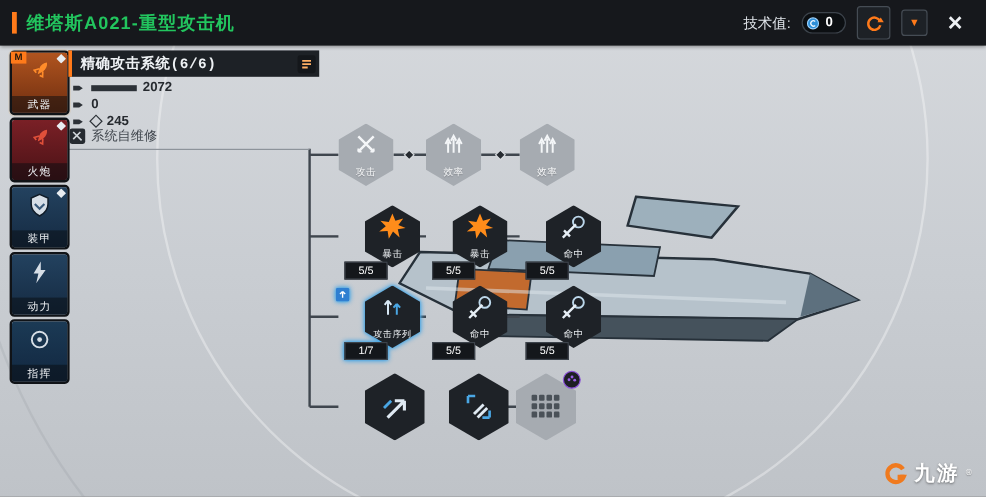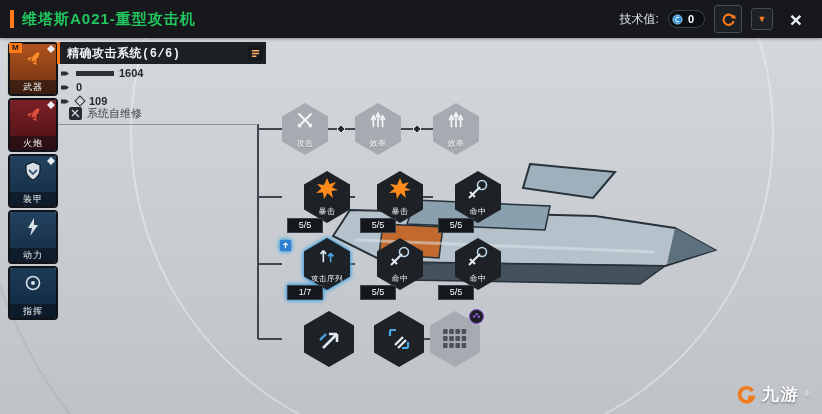--- a/index.html
+++ b/index.html
@@ -47,21 +47,21 @@
   
   .panel-header{position:absolute;left:57px;top:42px;width:206px;height:22px;background:#1d2126;
     border-left:3px solid #ff7a1a;display:flex;align-items:center;z-index:5;font-family:Liberation Mono, monospace;}
   .panel-title{color:#eef1f4;font-size:12px;font-weight:bold;padding-left:7px;letter-spacing:.5px;}
   .panel-list-btn{position:absolute;right:3px;top:4px;width:15px;height:15px;background:#14171b;
     border-radius:2px;display:flex;align-items:center;justify-content:center;cursor:pointer;}
   .stat-row{position:absolute;left:60px;display:flex;align-items:center;gap:5px;height:12px;
     color:#262a2f;font-size:11px;font-weight:bold;z-index:5;}
   .stat-bar{width:38px;height:5px;background:#2c3137;}
   .stat-prefix{width:6px;height:6px;border:1px solid #2c3137;transform:rotate(45deg);display:inline-block;}
-  .selfrepair{position:absolute;left:58px;top:106px;display:flex;align-items:center;gap:5px;z-index:5;padding-left:11px;}
+  .selfrepair{position:absolute;left:58px;top:106px;display:flex;align-items:center;gap:5px;z-index:5;}
   .sr-icon{width:13px;height:13px;background:#262b31;border-radius:2px;display:flex;
     align-items:center;justify-content:center;}
   .sr-label{color:#41474e;font-size:11px;}
   .divider{position:absolute;left:57px;top:124px;width:201px;height:1px;background:#8d939a;z-index:4;}
 
   
   .connectors{position:absolute;left:0;top:0;z-index:2;pointer-events:none;}
   .ship{position:absolute;left:295px;top:158px;z-index:1;pointer-events:none;}
   .node{position:absolute;width:46px;display:flex;flex-direction:column;align-items:center;z-index:3;cursor:pointer;}
   .hex{position:relative;width:46px;height:52px;
@@ -187,34 +187,34 @@
         <path d="M2 3h8M2 6h8M2 9h5" stroke="#ffb066" stroke-width="1.6"></path>
       </svg>
     </span>
   </div>
 
   <div class="stat-row" style="top:67px">
     <svg width="11" height="11" viewBox="0 0 11 11">
       <path d="M1 3.5h5l3 2-3 2H1z" fill="#2c3137"></path>
       </svg>
     <span class="stat-bar"></span>
-    <span>1604</span>
+    <span>2072</span>
   </div>
   <div class="stat-row" style="top:81px">
     <svg width="11" height="11" viewBox="0 0 11 11">
       <path d="M1 3.5h5l3 2-3 2H1z" fill="#2c3137"></path>
       </svg>
     <span>0</span>
   </div>
   <div class="stat-row" style="top:95px">
     <svg width="11" height="11" viewBox="0 0 11 11">
       <path d="M1 3.5h5l3 2-3 2H1z" fill="#2c3137"></path>
       </svg>
     <span class="stat-prefix"></span>
-    <span>109</span>
+    <span>245</span>
   </div>
 
   <div class="selfrepair">
     <span class="sr-icon">
       <svg width="9" height="9" viewBox="0 0 9 9">
           <path d="M1 1l7 7M7 1 1 7" stroke="#cfd5da" stroke-width="1.4"></path>
         </svg>
     </span>
     <span class="sr-label">系统自维修</span>
   </div>

